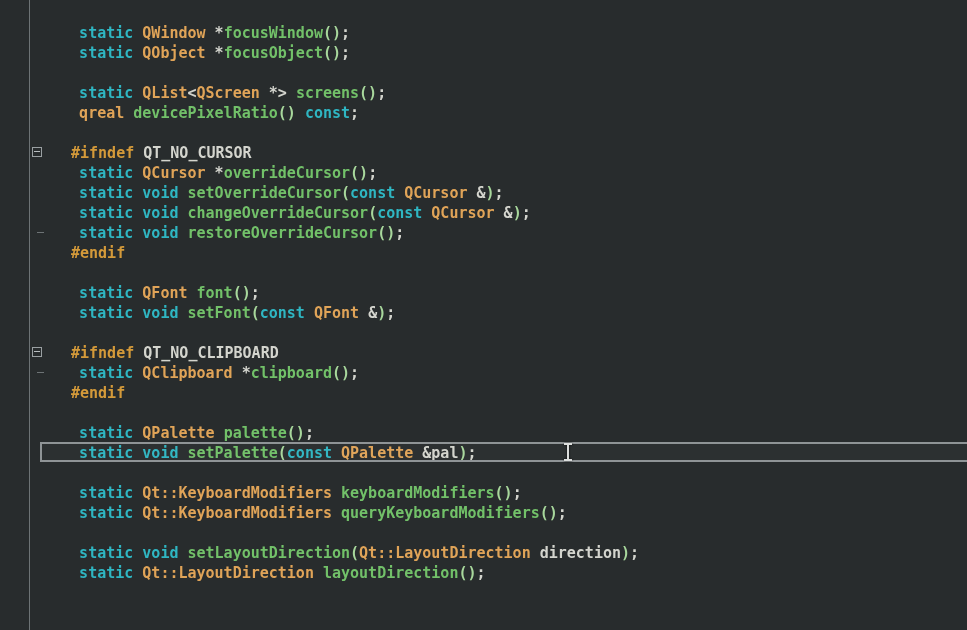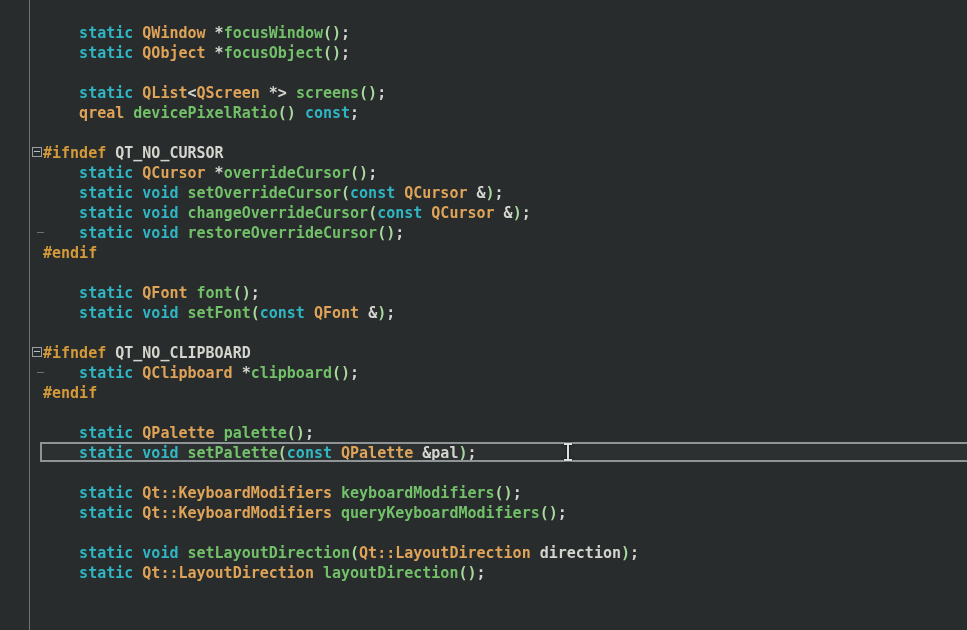--- a/index.html
+++ b/index.html
@@ -15,21 +15,21 @@
   .line{
     position:relative;height:20px;line-height:20px;
     padding-left:35px;box-sizing:border-box;
     font-size:15px;font-weight:bold;white-space:pre;
     color:#d4d5ce;
   }
   .tok{display:inline;}
   .kw{color:#2fb6c2;}
   .ty{color:#e0a458;}
   .fn{color:#72c169;}
-  .pp{color:#d49a3a;}
+  .pp{color:#d49a3a;padding-left:28px;}
   .pl{color:#d4d5ce;}
   .pr{color:#a8d89c;}
   
   .fold-box{
     position:absolute;left:24px;top:4px;width:10px;height:10px;
     border:1px solid #9aa0a2;background:#282c2d;box-sizing:border-box;z-index:3;
   }
   .fold-box::after{
     content:"";position:absolute;left:1px;top:3px;width:6px;height:1px;background:#b9bfc1;
   }

